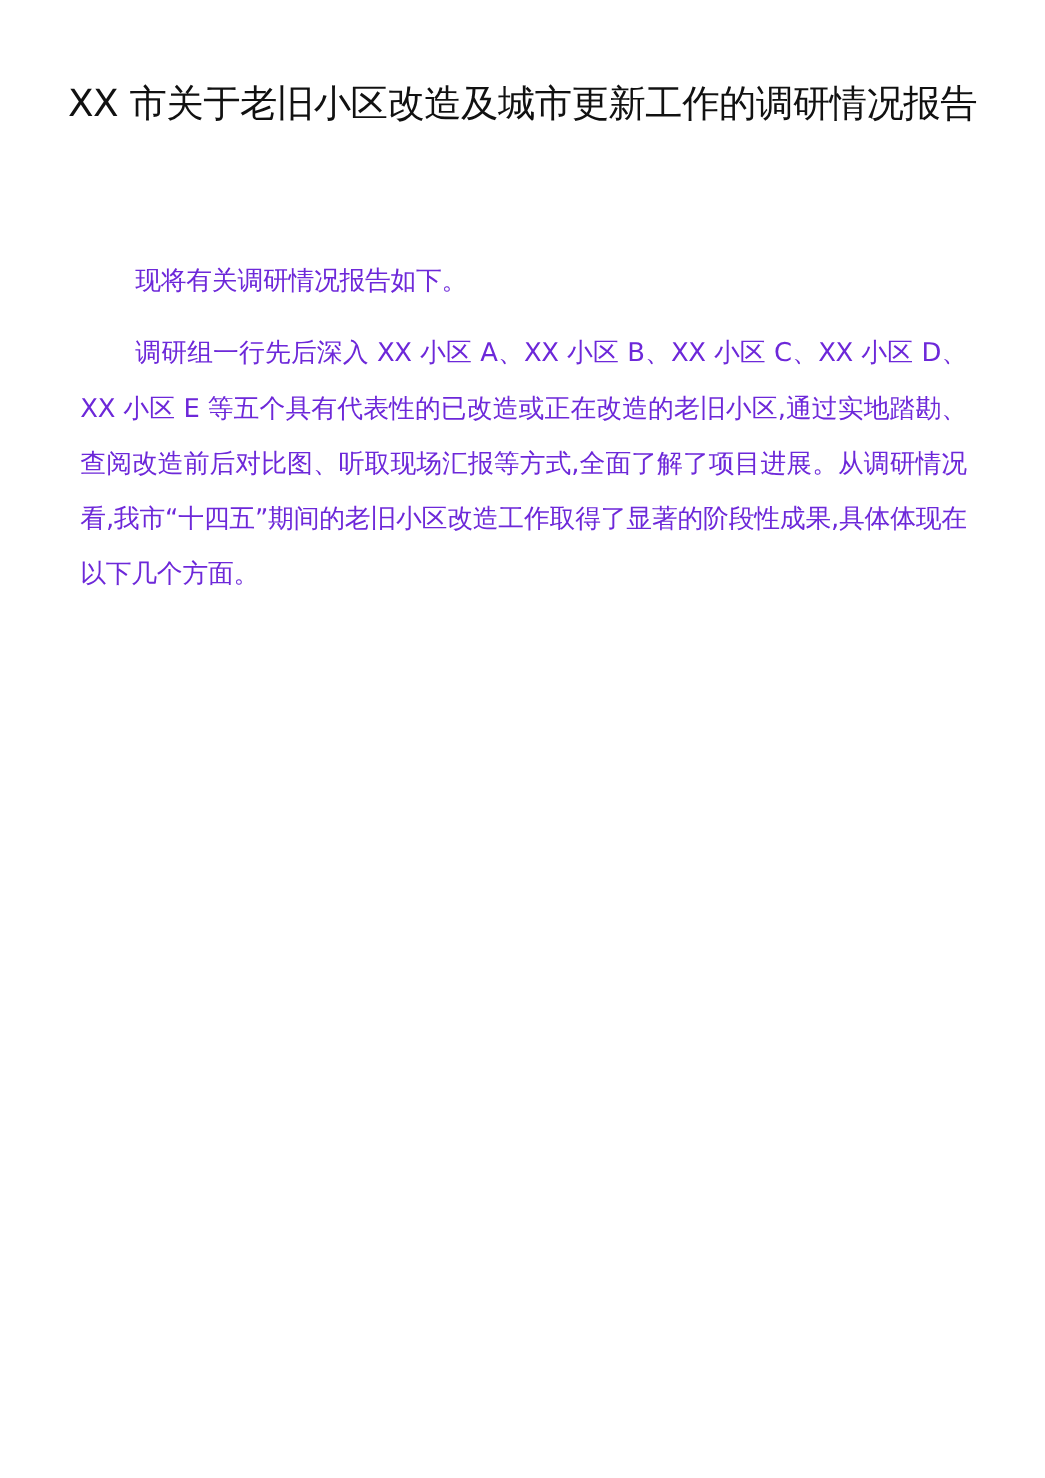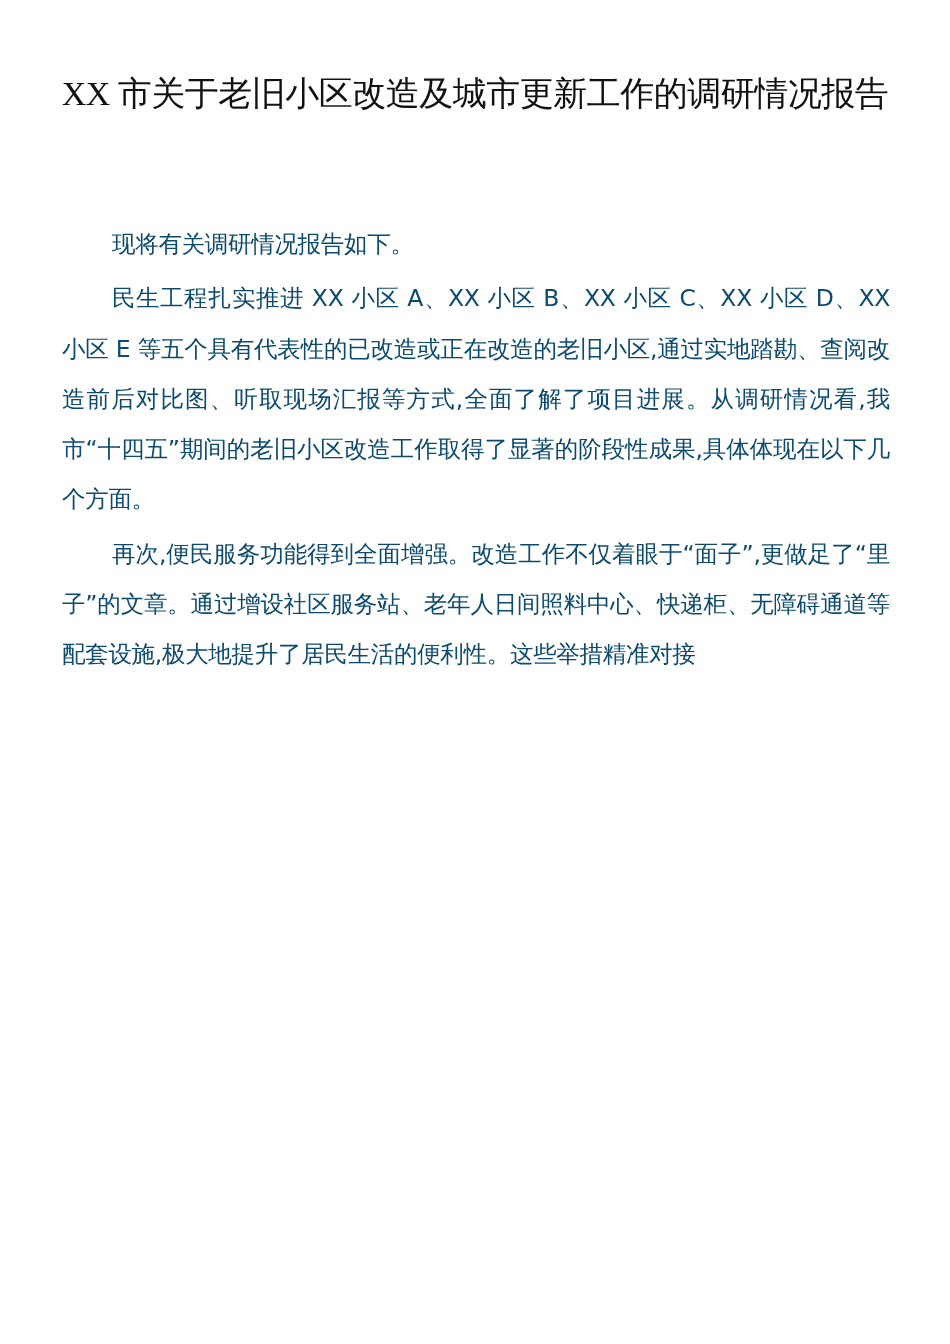--- a/index.html
+++ b/index.html
@@ -28,44 +28,42 @@
       left: 58px;
       top: 68px;
       width: 834px;
       text-align: center;
       font-size: 34px;
       line-height: 52px;
       font-weight: normal;
       letter-spacing: -0.5px;
       margin: 0;
       color: #111111;
-      font-family: Liberation Serif, serif;
     }
     .body-text {
       position: absolute;
       left: 58px;
       top: 215px;
       width: 836px;
     }
     .para {
-      margin: 4px;
+      margin: 15px;
       font-size: 23.5px;
       line-height: 50.3px;
       text-indent: 50px;
       text-align: justify;
       text-justify: inter-ideograph;
       letter-spacing: -0.3px;
-      color: #0c4a6e;
+      color: #6d28d9;
       word-break: break-all;
     }
   </style>
 </head>
 <body>
 
 <div class="page">
   <h1 class="title">XX 市关于老旧小区改造及城市更新工作的调研情况报告</h1>
 
   <div class="body-text">
     <p class="para">现将有关调研情况报告如下。</p>
-    <p class="para">民生工程扎实推进 XX 小区 A、XX 小区 B、XX 小区 C、XX 小区 D、XX 小区 E 等五个具有代表性的已改造或正在改造的老旧小区,通过实地踏勘、查阅改造前后对比图、听取现场汇报等方式,全面了解了项目进展。从调研情况看,我市“十四五”期间的老旧小区改造工作取得了显著的阶段性成果,具体体现在以下几个方面。</p>
-    <p class="para">再次,便民服务功能得到全面增强。改造工作不仅着眼于“面子”,更做足了“里子”的文章。通过增设社区服务站、老年人日间照料中心、快递柜、无障碍通道等配套设施,极大地提升了居民生活的便利性。这些举措精准对接</p>
+    <p class="para">调研组一行先后深入 XX 小区 A、XX 小区 B、XX 小区 C、XX 小区 D、XX 小区 E 等五个具有代表性的已改造或正在改造的老旧小区,通过实地踏勘、查阅改造前后对比图、听取现场汇报等方式,全面了解了项目进展。从调研情况看,我市“十四五”期间的老旧小区改造工作取得了显著的阶段性成果,具体体现在以下几个方面。</p>
   </div>
 </div>
 
 </body></html>

